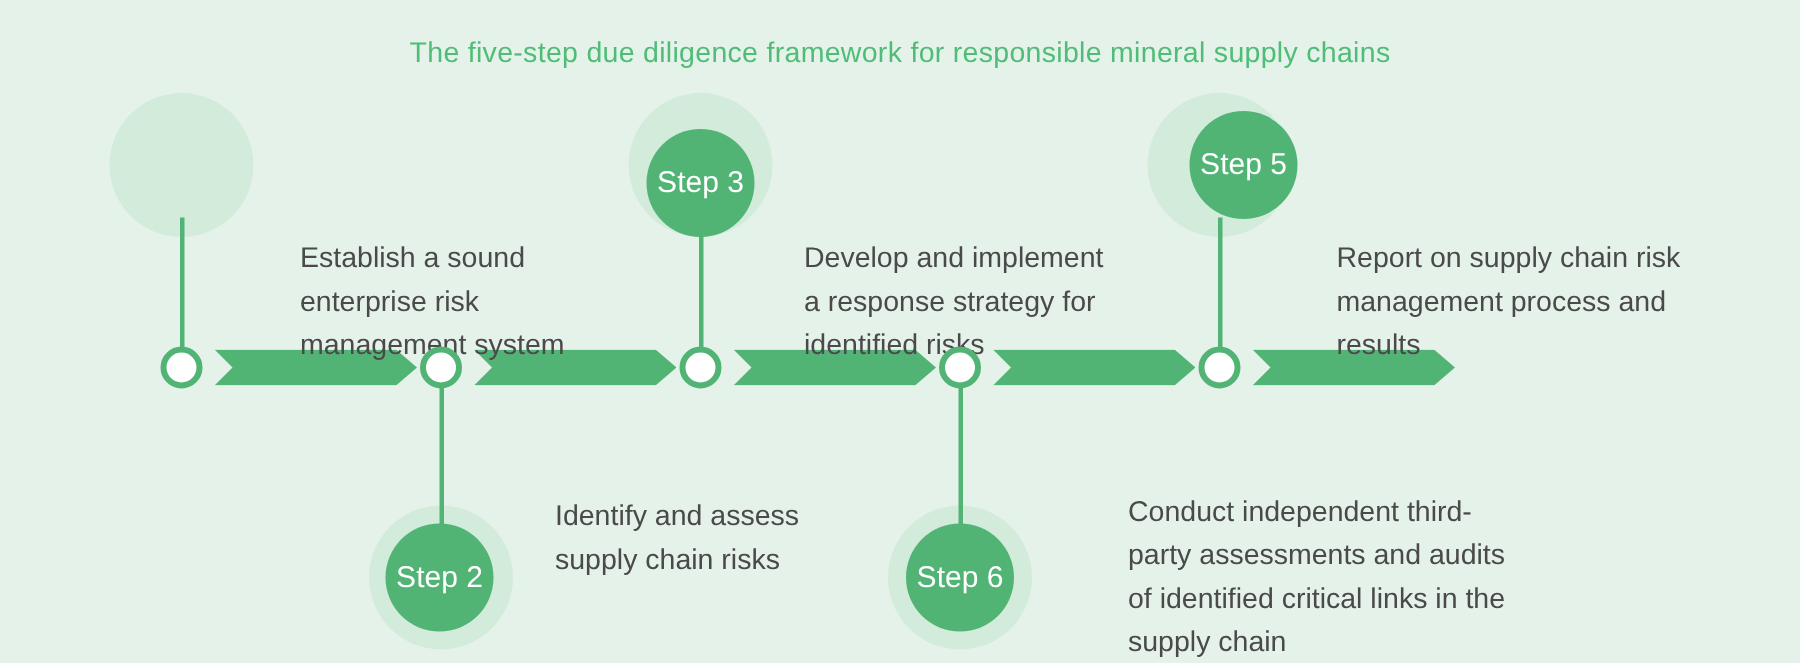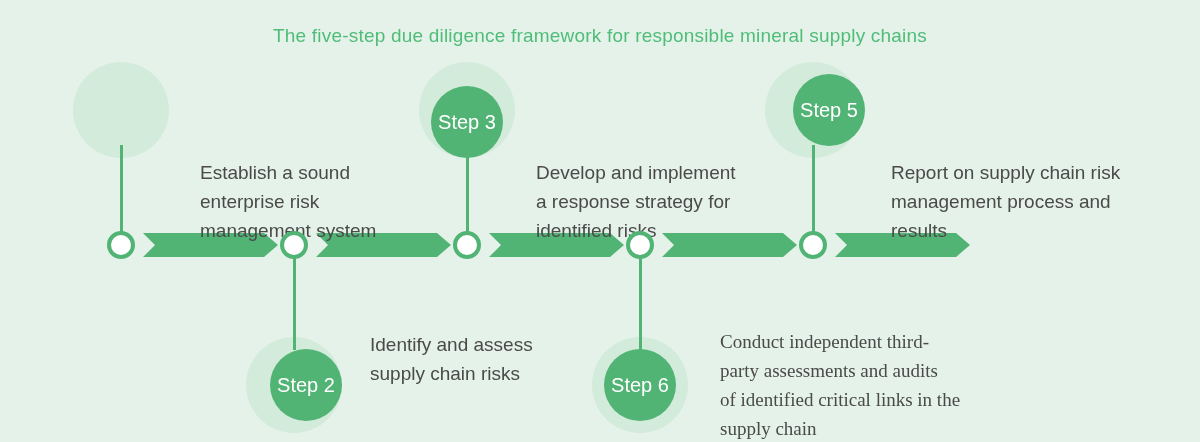--- a/index.html
+++ b/index.html
@@ -50,21 +50,21 @@
     color: #ffffff;
     font-size: 20px;
   }
   
   .halo.c1 { left: 73px;  top: 62px;  }
   .halo.c2 { left: 246px; top: 337px; }
   .halo.c3 { left: 419px; top: 62px;  }
   .halo.c4 { left: 592px; top: 337px; }
   .halo.c5 { left: 765px; top: 62px;  }
   .circle.c1 { left: 85px;  top: 74px;  }
-  .circle.c2 { left: 270px; top: 349px; justify-content: center; }
+  .circle.c2 { left: 257px; top: 349px; justify-content: center; }
   .circle.c3 { left: 431px; top: 86px;  }
   .circle.c4 { left: 604px; top: 349px; }
   .circle.c5 { left: 777px; top: 74px; margin-left: 16px;  }
   
   .connector {
     position: absolute;
     width: 3px;
     background: var(--green);
   }
   .connector.c1 { left: 119.5px; top: 145px; height: 88px; }
@@ -104,21 +104,21 @@
     position: absolute;
     font-size: 19px;
     line-height: 29px;
     color: var(--text-gray);
     white-space: pre-line;
     margin-top: 40px;
   }
   .desc.d1 { left: 200px; top: 118px; }
   .desc.d2 { left: 370px; top: 290px; }
   .desc.d3 { left: 536px; top: 118px; }
-  .desc.d4 { left: 720px; top: 287px; font-family: Liberation Serif, serif; }
+  .desc.d4 { left: 752px; top: 287px; }
   .desc.d5 { left: 891px; top: 118px; }
 </style>
 </head>
 <body>
 
 <div class="canvas">
 
   <div class="title">The five-step due diligence framework for responsible mineral supply chains</div>
 
   <div class="arrow a1"></div>

